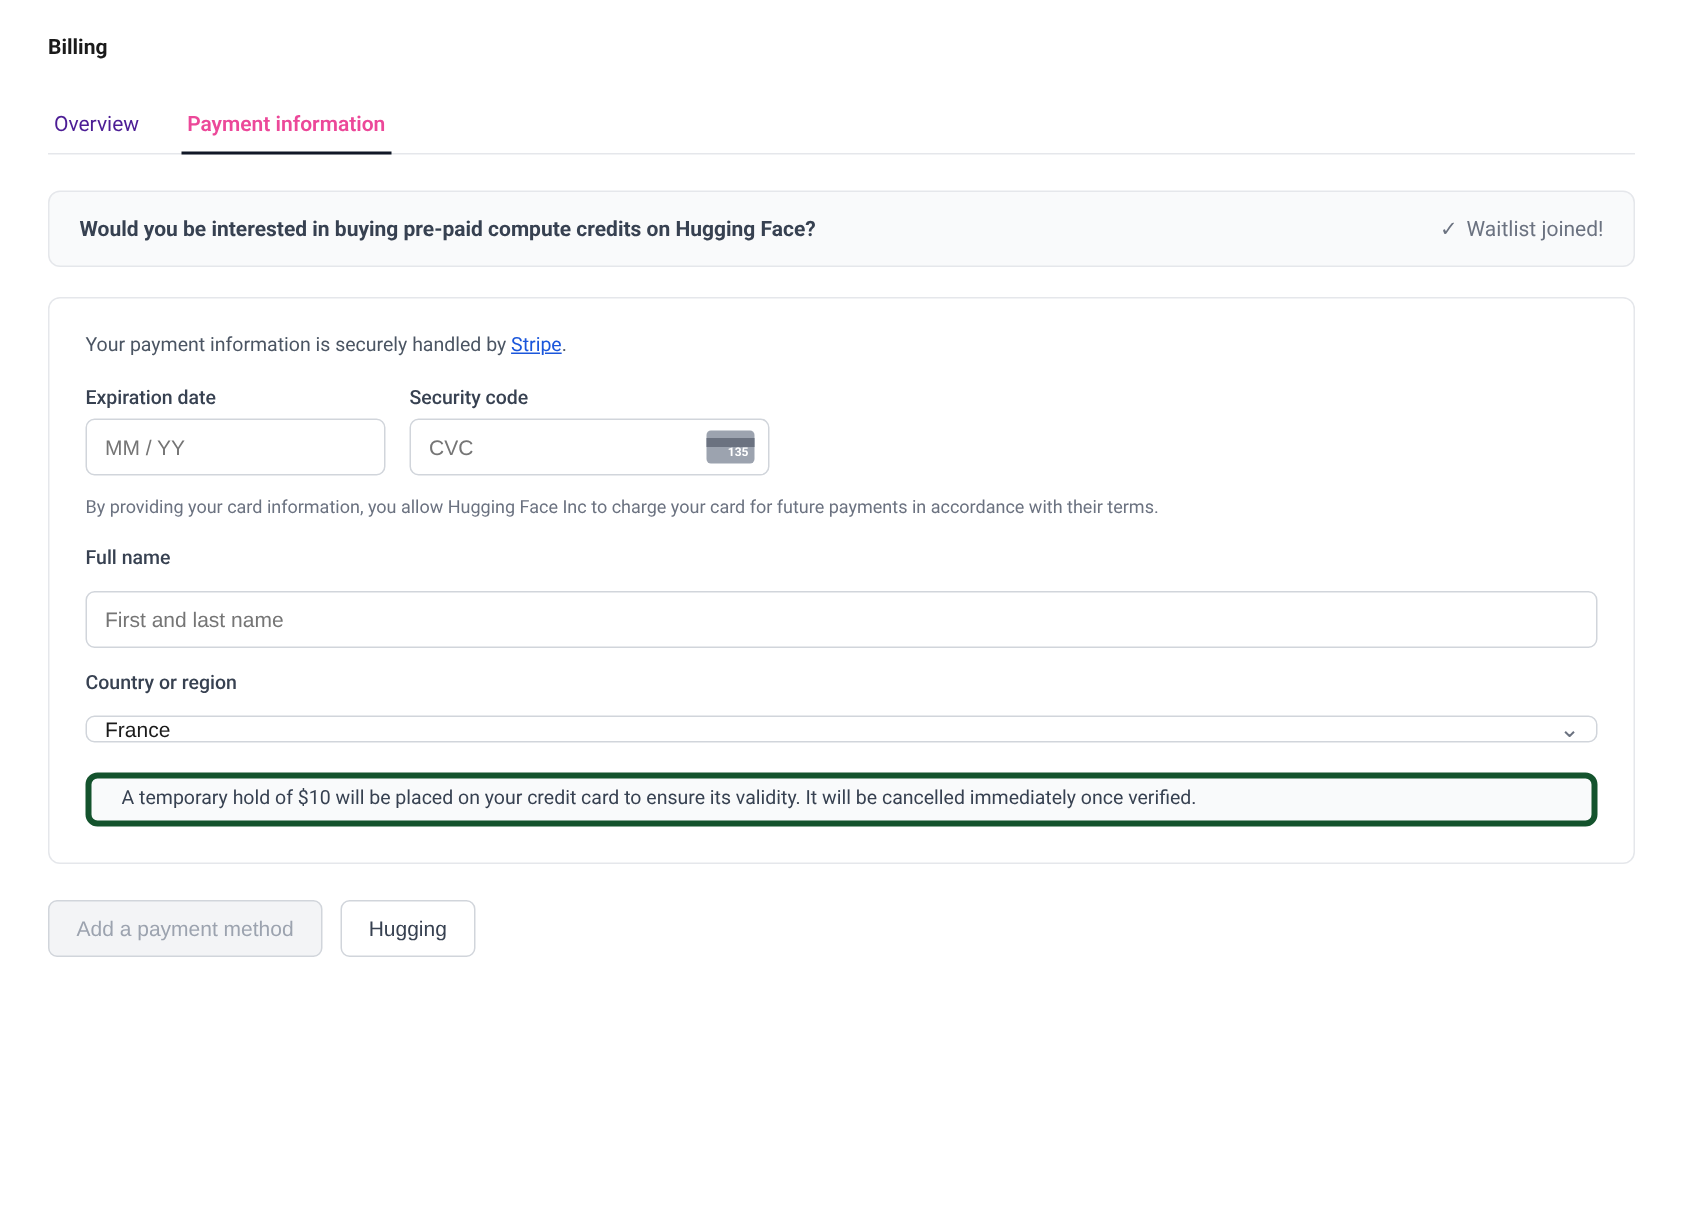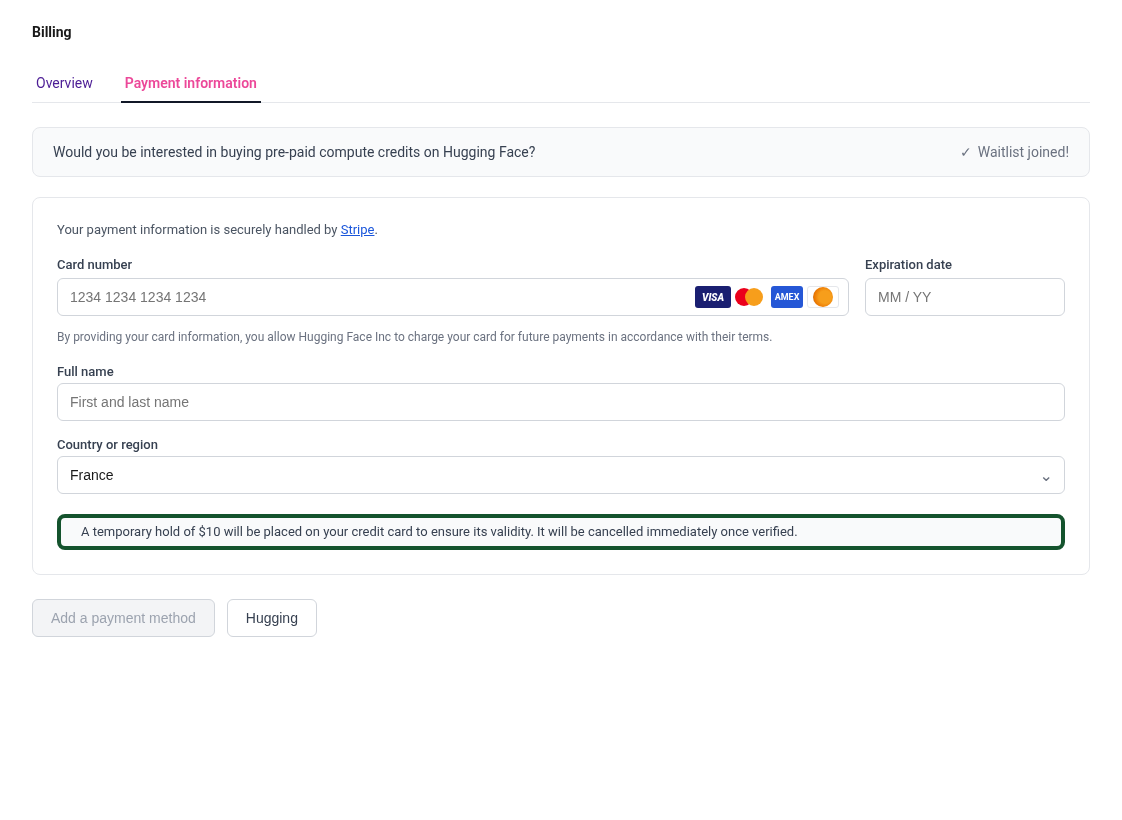--- a/index.html
+++ b/index.html
@@ -48,20 +48,21 @@
       border-radius: 8px;
       padding: 16px 20px;
       display: flex;
       align-items: center;
       justify-content: space-between;
       margin-bottom: 20px;
     }
     .banner-text {
       font-size: 14px;
       color: #374151;
+      font-weight: bold;
     }
     .banner-action {
       display: flex;
       align-items: center;
       gap: 6px;
       color: #6b7280;
       font-size: 14px;
     }
     .banner-action .check {
       color: #6b7280;
@@ -234,28 +235,28 @@
     }
     .card-notice {
       font-size: 12px;
       color: #6b7280;
       margin-bottom: 18px;
       line-height: 1.5;
     }
     .full-form-group {
       display: flex;
       flex-direction: column;
-      gap: 4px;
+      gap: 14px;
       margin-bottom: 16px;
     }
     select {
       width: 100%;
       border: 1px solid #d1d5db;
       border-radius: 6px;
-      padding: 10px 12px;
+      padding: 0 12px;
       font-size: 14px;
       color: #1a1a1a;
       outline: none;
       background: #fff;
       appearance: none;
       cursor: pointer;
     }
     .select-wrapper {
       position: relative;
     }
@@ -327,45 +328,39 @@
 
 <div class="card-section">
 
   <p class="secure-text">
     <span>Your payment information is securely handled by</span>
     <a href="#"><span>Stripe</span></a><span>.</span>
   </p>
 
   <div class="form-row">
 
-    <div class="form-group card-number">
-      <label class="form-label">Card number</label>
-      <div class="input-wrapper">
-        <input type="text" placeholder="1234 1234 1234 1234" style="">
-        <div class="card-icons">
-          <div class="card-icon visa-icon">VISA</div>
-          <div class="card-icon mc-icon">
-            <div class="mc-circle-left"></div>
-            <div class="mc-circle-right"></div>
-          </div>
-          <div class="card-icon amex-icon">AMEX</div>
-          <div class="card-icon discover-icon">
-            <div class="discover-inner"></div>
-          </div>
-        </div>
-      </div>
-    </div>
 
     <div class="form-group expiry">
       <label class="form-label">Expiration date</label>
       <div class="input-wrapper">
         <input type="text" placeholder="MM / YY" style="">
       </div>
     </div>
 
+    <div class="form-group security">
+      <label class="form-label">Security code</label>
+      <div class="input-wrapper">
+        <input type="text" style="padding-right: 60px;" placeholder="CVC">
+        <div class="cvc-icon">
+          <div class="cvc-card">
+            <span class="cvc-number">135</span>
+          </div>
+        </div>
+      </div>
+    </div>
   </div>
 
   <p class="card-notice">By providing your card information, you allow Hugging Face Inc to charge your card for future payments in accordance with their terms.</p>
 
   <div class="full-form-group">
     <label class="form-label">Full name</label>
     <input type="text" placeholder="First and last name" style="">
   </div>
 
   <div class="full-form-group">

